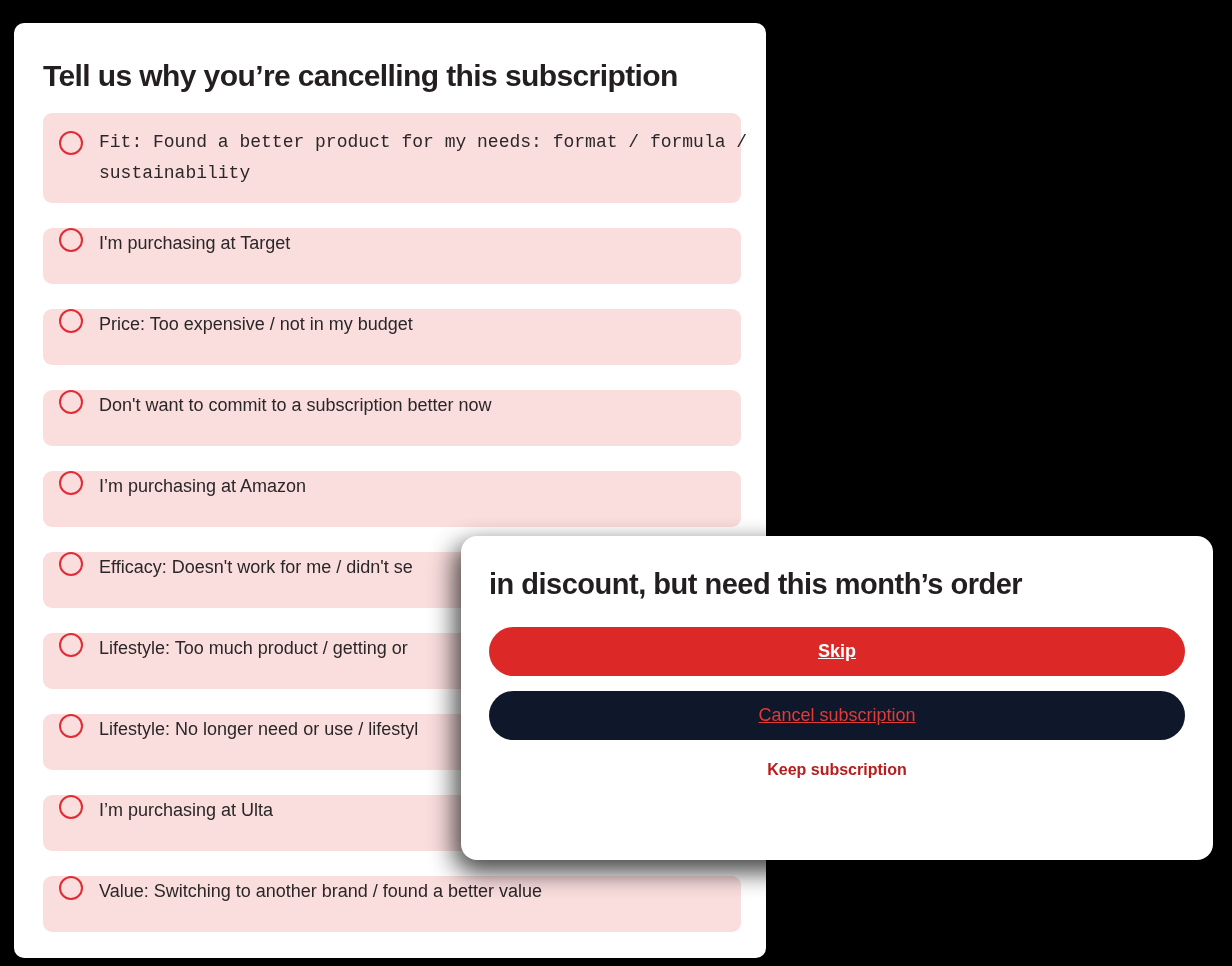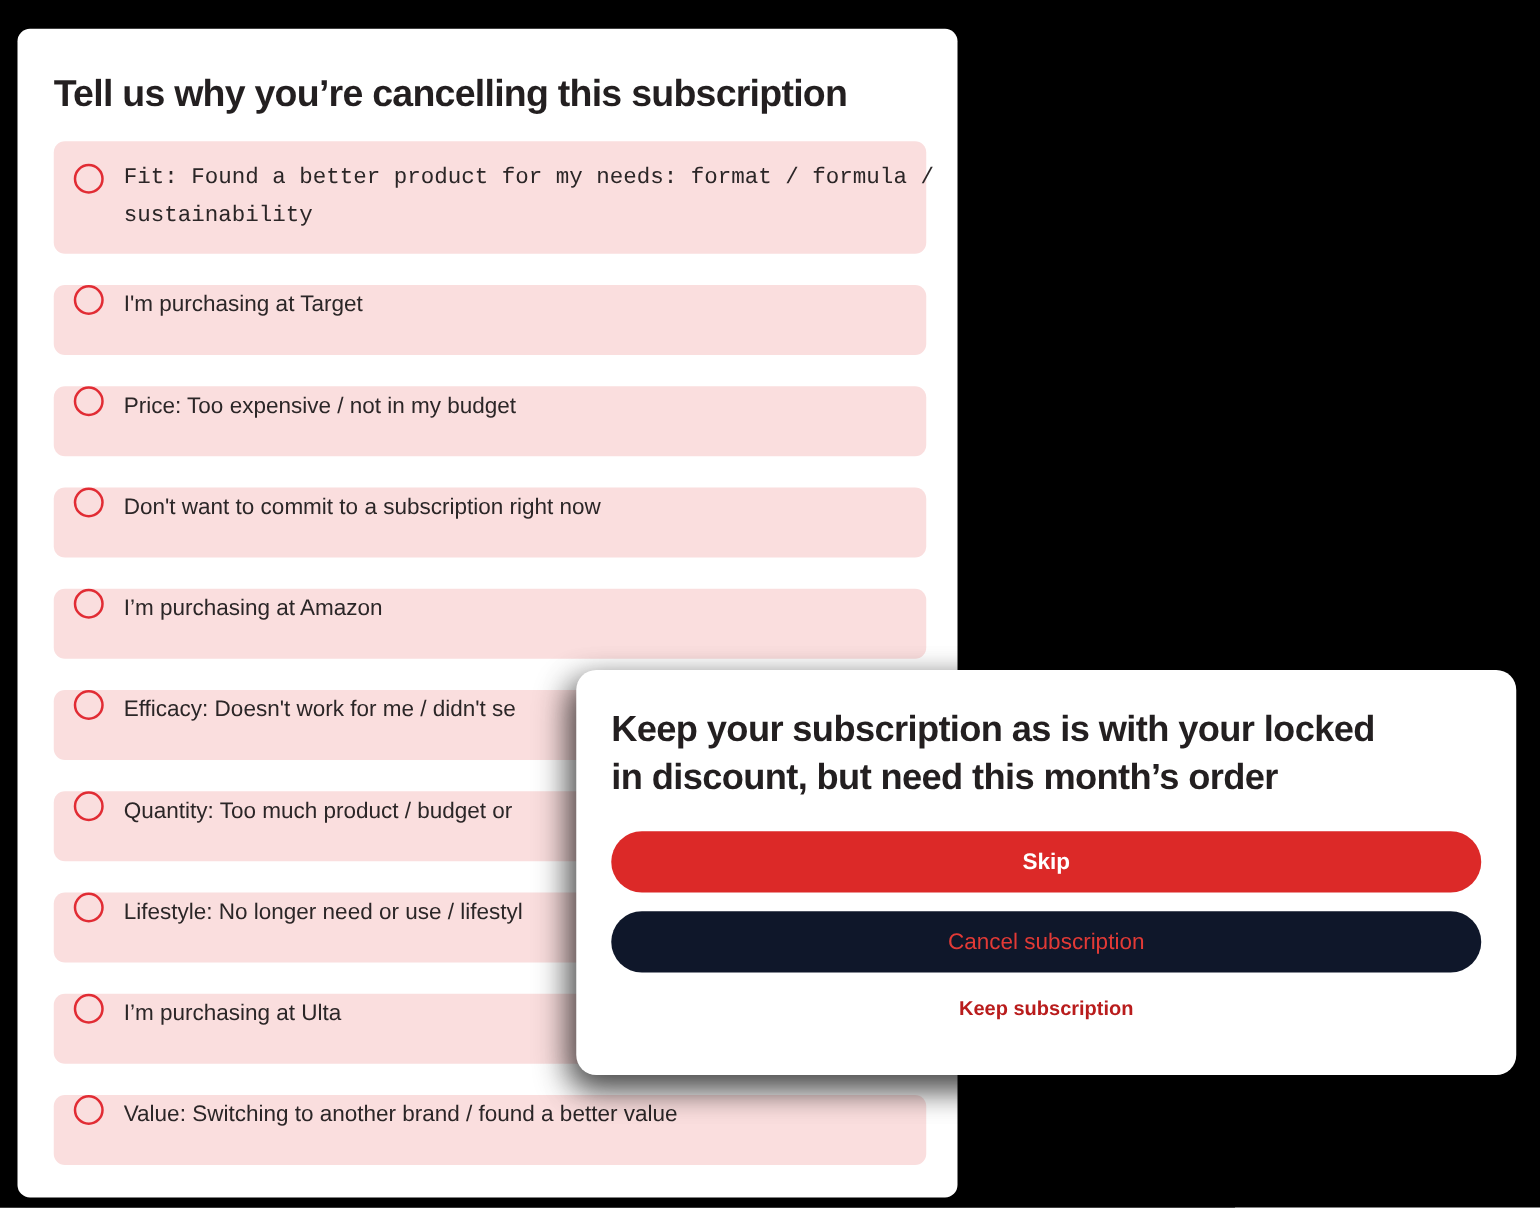--- a/index.html
+++ b/index.html
@@ -87,20 +87,21 @@
   .btn {
     display: block;
     width: 696px;
     height: 49px;
     border: none;
     border-radius: 24.5px;
     font-family: "Liberation Sans", "DejaVu Sans", sans-serif;
     font-size: 18px;
     cursor: pointer;
     text-align: center;
+    text-decoration: underline;
   }
   .btn-skip {
     margin-top: 24px;
     background: #dc2928;
     color: #ffffff;
     font-weight: 700;
   }
   .btn-cancel {
     margin-top: 15px;
     background: #0f172a;
@@ -140,57 +141,56 @@
       <span class="option-label">I'm purchasing at Target</span>
     </div>
 
     <div class="option">
       <span class="radio"></span>
       <span class="option-label">Price: Too expensive / not in my budget</span>
     </div>
 
     <div class="option">
       <span class="radio"></span>
-      <span class="option-label">Don't want to commit to a subscription right now</span>
+      <span class="option-label">Don't want to commit to a subscription better now</span>
     </div>
 
     <div class="option">
       <span class="radio"></span>
       <span class="option-label">I’m purchasing at Amazon</span>
     </div>
 
     <div class="option">
       <span class="radio"></span>
       <span class="option-label">Efficacy: Doesn't work for me / didn't se</span>
     </div>
 
     <div class="option">
       <span class="radio"></span>
-      <span class="option-label">Quantity: Too much product / budget or</span>
+      <span class="option-label">Lifestyle: Too much product / getting or</span>
     </div>
 
     <div class="option">
       <span class="radio"></span>
       <span class="option-label">Lifestyle: No longer need or use / lifestyl</span>
     </div>
 
     <div class="option">
       <span class="radio"></span>
       <span class="option-label">I’m purchasing at Ulta</span>
     </div>
 
     <div class="option">
       <span class="radio"></span>
       <span class="option-label">Value: Switching to another brand / found a better value</span>
     </div>
   </section>
 
   <section class="card card-right">
     <h2 class="right-title">
-      <div>Keep your subscription as is with your locked</div>
       <div>in discount, but need this month’s order</div>
     </h2>
     <button class="btn btn-skip">Skip</button>
     <button class="btn btn-cancel">Cancel subscription</button>
     <button class="btn-keep">Keep subscription</button>
   </section>
 
 </div>
 
 </body></html>

